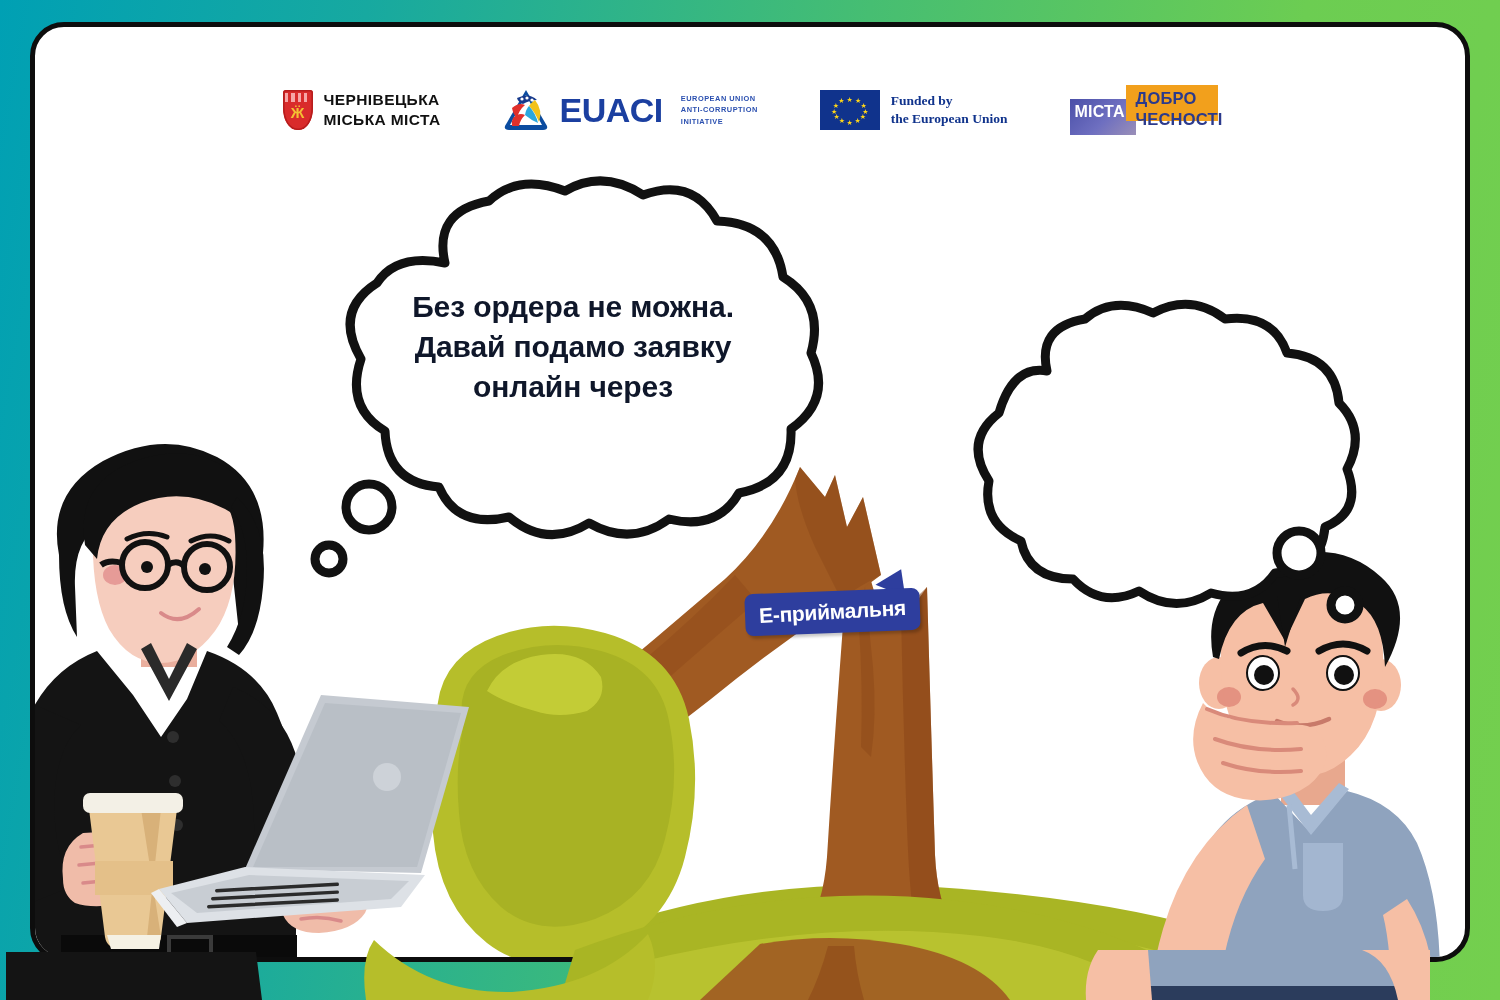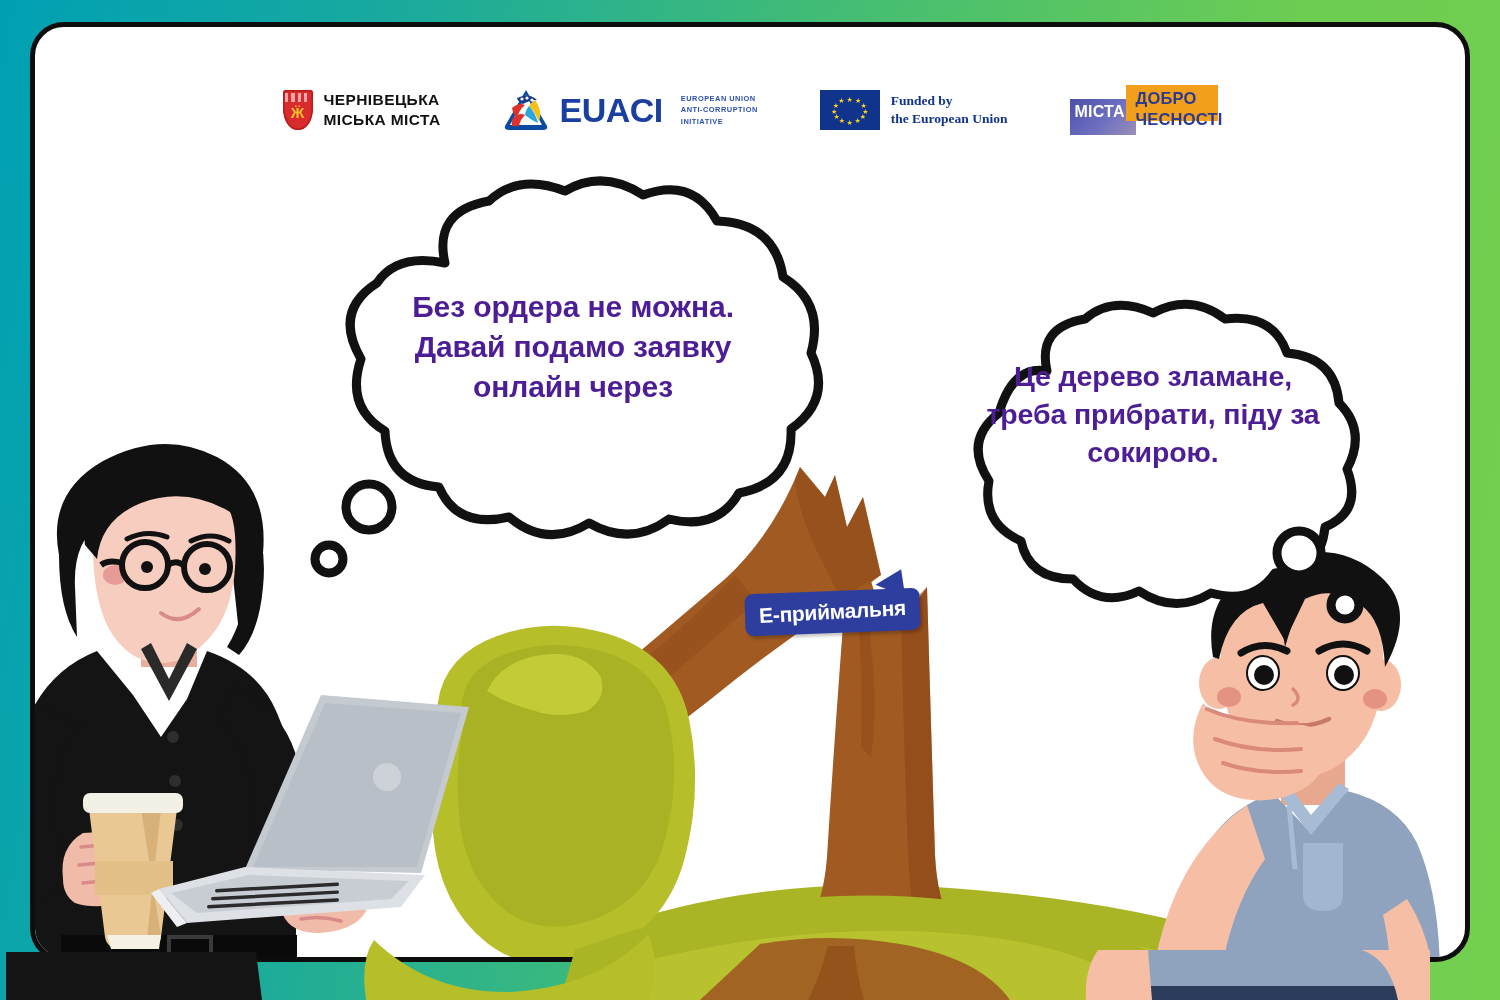--- a/index.html
+++ b/index.html
@@ -80,21 +80,21 @@
     position:absolute;left:66px;top:4px;font-size:16.5px;font-weight:bold;color:#2B3A8C;letter-spacing:.2px;
   }
   .mistaLogo .w3{
     position:absolute;left:66px;top:25px;font-size:16.5px;font-weight:bold;color:#2B3A8C;letter-spacing:.2px;
   }
 
   
   .bubbleWrap{position:absolute;}
   .bubbleWrap svg{display:block;overflow:visible;}
   .bubbleText{
-    position:absolute;text-align:center;color:#4c1d95;font-weight:bold;
+    position:absolute;text-align:center;color:#0f172a;font-weight:bold;
     line-height:1.34;letter-spacing:-.1px;
   }
   #bubbleLeft{left:278px;top:160px;width:520px;height:350px;}
   #bubbleLeftText{left:60px;top:100px;width:400px;font-size:30px;}
   #bubbleRight{left:908px;top:282px;width:420px;height:300px;}
   #bubbleRightText{left:42px;top:48px;width:336px;font-size:28.5px;}
 
   
   .badge{
     position:absolute;left:432px;top:404px;width:175px;height:42px;
@@ -403,21 +403,20 @@
     </div>
 
     <div class="bubbleWrap" id="bubbleRight">
       <svg width="420" height="300" viewBox="0 0 420 300">
         <path d="M104 62 Q94 18 142 10 Q170 -14 210 4 Q248 -16 282 10
                  Q330 4 344 44 Q392 48 396 94 Q424 122 404 160
                  Q420 202 382 218 Q378 262 332 264 Q310 296 268 284
                  Q232 306 196 282 Q158 300 130 270 Q86 270 78 232
                  Q38 214 46 172 Q20 132 56 104 Q70 56 104 62 Z" fill="#ffffff" stroke="#111111" stroke-width="9" stroke-linejoin="round"></path>
       </svg>
-      <div class="bubbleText" id="bubbleRightText">Це дерево зламане, треба прибрати, піду за сокирою.</div>
 
       <svg width="180" height="150" style="position:absolute;left:326px;top:212px;">
         <circle cx="30" cy="32" r="22" fill="#fff" stroke="#111" stroke-width="9"></circle>
         <circle cx="76" cy="84" r="14" fill="#fff" stroke="#111" stroke-width="9"></circle>
       </svg>
     </div>
 
   </div>
 
   <div class="overflowArt">

